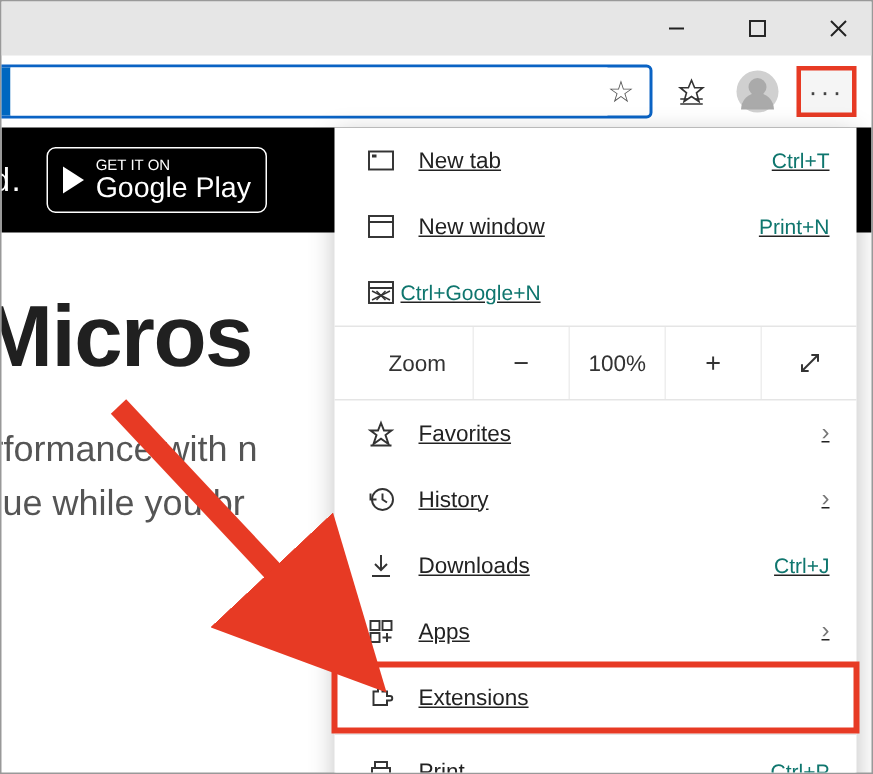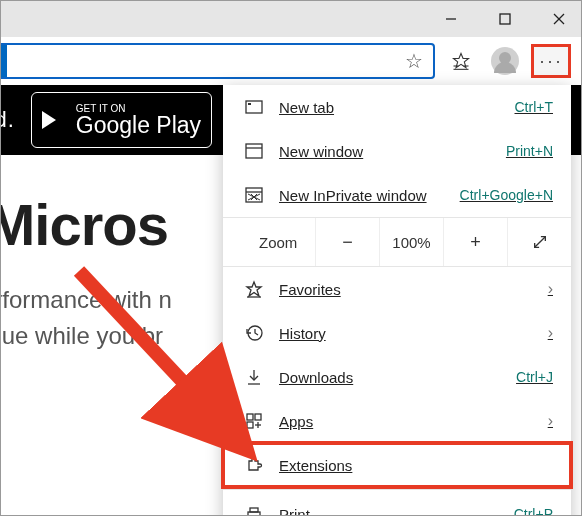--- a/index.html
+++ b/index.html
@@ -14,24 +14,24 @@
   .addrbar .star { color:#555; font-size:20px;}
   .tb-icon { width:36px; height:36px; display:flex; align-items:center; justify-content:center; color:#333;}
   .tb-icon svg { width:20px; height:20px; stroke:#333; stroke-width:1.3; fill:none;}
   .profile { width:28px; height:28px; border-radius:50%; background:#d0d0d0; position:relative; display:flex; align-items:center; justify-content:center;}
   .profile::before{content:"";width:12px;height:12px;background:#aaa;border-radius:50%;position:absolute;top:5px;}
   .profile::after{content:"";width:22px;height:11px;background:#aaa;border-radius:11px 11px 0 0;position:absolute;bottom:2px;}
   .more-btn { width:40px; height:34px; border:3px solid #e73a24; display:flex; align-items:center; justify-content:center; font-size:18px; letter-spacing:2px; color:#444; background:#f5f5f5; margin-right:2px;}
   .content { position:relative; height: calc(516px - 36px - 48px - 2px); }
   .bannerstripe { background:#000; height:70px; display:flex; align-items:center; gap:16px; padding-left:6px; color:#fff;}
   .bannerstripe .bn-text { font-size:22px; margin-left:-40px; letter-spacing:1px;}
-  .gplay { display:flex; align-items:center; gap:20px; border:1px solid #fff; border-radius:6px; padding:4px 10px; height:56px;}
+  .gplay { display:flex; align-items:center; gap:8px; border:1px solid #fff; border-radius:6px; padding:4px 10px; height:44px;}
   .gplay .tri { width:0;height:0;border-top:9px solid transparent;border-bottom:9px solid transparent;border-left:14px solid #fff;}
   .gplay .gp-small { font-size:10px; line-height:1;}
-  .gplay .gp-big { font-size:23px; line-height:1; font-weight:400;}
+  .gplay .gp-big { font-size:19px; line-height:1; font-weight:400;}
   .pagebody { padding: 36px 0 0 6px; color:#202020;}
   .big-heading { font-size:58px; font-weight:600; margin-left:-20px; letter-spacing:-1px;}
   .body1 { font-size:24px; color:#555; margin-top:28px; margin-left:-26px;}
   .body2 { font-size:24px; color:#555; margin-top:8px; margin-left:-24px;}
   .menu { position:absolute; top:84px; right:10px; width:348px; background:#fff; box-shadow:0 4px 16px rgba(0,0,0,0.25); }
   .menu-row { display:flex; align-items:center; height:44px; padding:0 18px; color:#222; font-size:15px;text-decoration:underline;}
   .menu-row .mi-ico { width:26px; display:flex; align-items:center; justify-content:center;}
   .menu-row .mi-ico svg { width:18px; height:18px; stroke:#333; stroke-width:1.3; fill:none;}
   .menu-row .mi-label { flex:1; padding-left:12px;}
   .menu-row .mi-accel { color:#0f766e; font-size:14px;}
@@ -133,21 +133,20 @@
     <span class="mi-ico">
       <svg viewBox="0 0 18 18">
           <rect x="1" y="2" width="16" height="14"></rect>
           <line x1="1" y1="6" x2="17" y2="6"></line>
           <line x1="3" y1="8" x2="15" y2="14" stroke-width="1"></line>
           <line x1="3" y1="14" x2="15" y2="8" stroke-width="1"></line>
           <line x1="6" y1="8" x2="12" y2="14" stroke-width="1"></line>
           <line x1="6" y1="14" x2="12" y2="8" stroke-width="1"></line>
         </svg>
     </span>
-    <span class="mi-label">New InPrivate window</span>
     <span class="mi-accel">Ctrl+Google+N</span>
   </div>
   <div class="zoom-row sep-top sep-bot">
     <span class="zlabel">Zoom</span>
     <span class="zcell">−</span>
     <span class="zcell zval">100%</span>
     <span class="zcell">+</span>
     <span class="zcell">
       <svg viewBox="0 0 18 18" width="16" height="16" stroke="#333" stroke-width="1.5" fill="none">
           <line x1="3" y1="15" x2="15" y2="3"></line>

